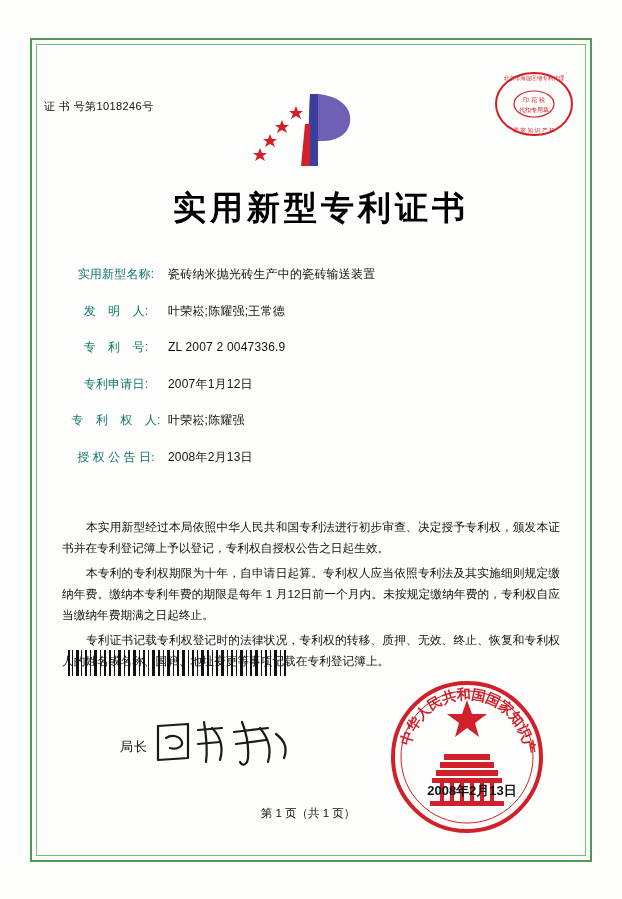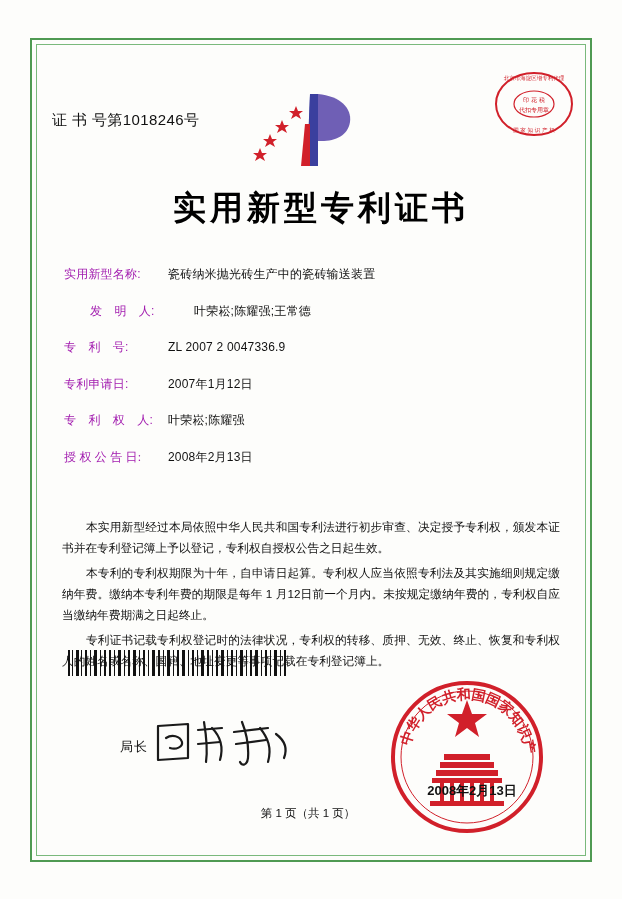--- a/index.html
+++ b/index.html
@@ -47,26 +47,25 @@
     box-sizing: border-box;
   }
   .corner.tl { left: 30px; top: 38px; border-right: none; border-bottom: none; }
   .corner.tr { left: 578px; top: 38px; border-left: none; border-bottom: none; }
   .corner.bl { left: 30px; top: 848px; border-right: none; border-top: none; }
   .corner.br { left: 578px; top: 848px; border-left: none; border-top: none; }
 
   
   .cert-number {
     position: absolute;
-    left: 52px;
+    left: 44px;
     top: 99px;
-    font-size: 15px;
+    font-size: 11px;
     letter-spacing: 0.4px;
     color: #111;
-    margin-top: 12px;
   }
 
   
   .logo {
     position: absolute;
     left: 248px;
     top: 88px;
     width: 110px;
     height: 84px;
   }
@@ -106,30 +105,31 @@
   }
   .field-row {
     margin-bottom: 20.5px;
     font-size: 12px;
     line-height: 16px;
     color: #111;
     white-space: nowrap;
   }
   .field-label {
     display: inline-block;
-    color: #a21caf;
+    color: #0f766e;
     letter-spacing: 0.2px;
+    text-align: center;
   }
   .field-value {
     display: inline-block;
     color: #111;
     letter-spacing: 0.2px;
   }
   .w-name { width: 104px; }
-  .w-inv  { width: 104px; margin-left: 26px; }
+  .w-inv  { width: 104px; }
   .w-pat  { width: 104px; }
   .w-app  { width: 104px; }
   .w-own  { width: 104px; }
   .w-auth { width: 104px; font-family: Liberation Serif, serif; }
 
   
   .body-text {
     position: absolute;
     left: 62px;
     top: 516px;

